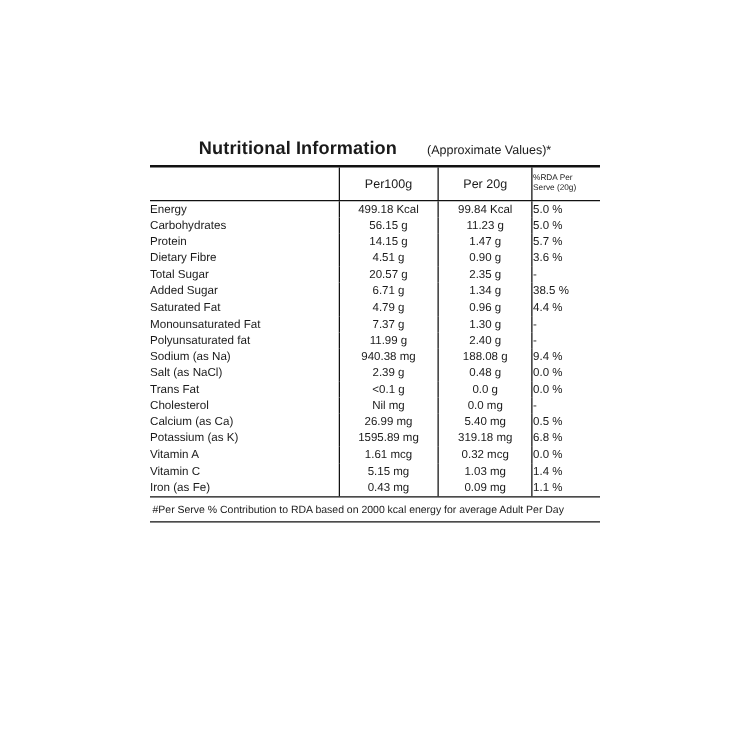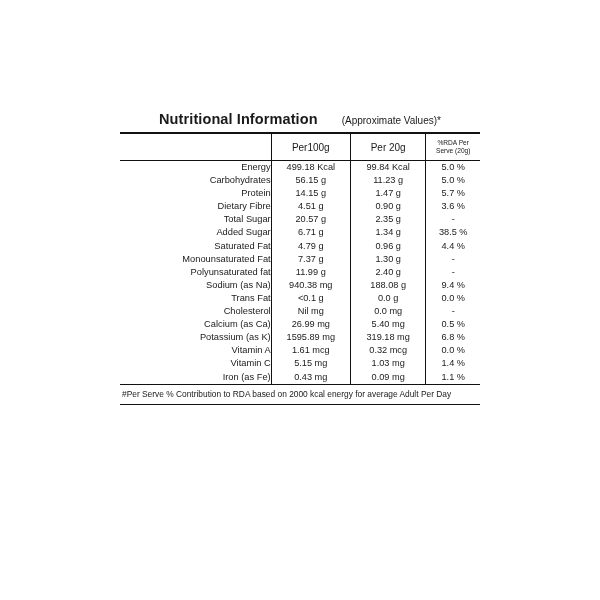--- a/index.html
+++ b/index.html
@@ -50,42 +50,42 @@
     font-size: 9.2px;
   }
   table.nut td, table.nut th {
     padding: 0;
     vertical-align: middle;
     font-weight: normal;
   }
   .col-name  { width: 42%; text-align: left;  padding-left: 6px; }
   .col-p100  { width: 22%; text-align: center; }
   .col-p20   { width: 21%; text-align: center; }
-  .col-rda   { width: 15%; text-align: center; }
+  .col-rda   { width: 15%; }
 
   thead td {
     height: 26px;
     font-size: 9.5px;
   }
   thead .hdr-p100, thead .hdr-p20 {
     font-weight: bold;
     font-size: 10px;
     margin-top: 32px;
   }
   thead .hdr-rda {
     font-size: 6.6px;
     line-height: 1.25;
     font-weight: bold;
   }
   .vline-l { border-left: 1px solid #111; }
   tbody td {
     height: 13.1px;
     line-height: 13.1px;
   }
-  tbody tr td.col-name { font-size: 9.3px; text-align: right; }
+  tbody tr td.col-name { font-size: 9.3px; }
   tbody tr td.col-p100,
   tbody tr td.col-p20,
   tbody tr td.col-rda { font-size: 9.2px; }
 
   .foot-note {
     font-size: 8.4px;
     padding: 4px 0 0 2px;
     line-height: 1.3;
   }
   .ingredients {
@@ -179,20 +179,26 @@
         <td class="col-p20 vline-l">2.40 g</td>
         <td class="col-rda vline-l">-</td>
       </tr>
       <tr>
         <td class="col-name">Sodium (as Na)</td>
         <td class="col-p100 vline-l">940.38 mg</td>
         <td class="col-p20 vline-l">188.08 g</td>
         <td class="col-rda vline-l">9.4 %</td>
       </tr>
       <tr>
+        <td class="col-name">Salt (as NaCl)</td>
+        <td class="col-p100 vline-l">2.39 g</td>
+        <td class="col-p20 vline-l">0.48 g</td>
+        <td class="col-rda vline-l">0.0 %</td>
+      </tr>
+      <tr>
         <td class="col-name">Trans Fat</td>
         <td class="col-p100 vline-l">&lt;0.1 g</td>
         <td class="col-p20 vline-l">0.0 g</td>
         <td class="col-rda vline-l">0.0 %</td>
       </tr>
       <tr>
         <td class="col-name">Cholesterol</td>
         <td class="col-p100 vline-l">Nil mg</td>
         <td class="col-p20 vline-l">0.0 mg</td>
         <td class="col-rda vline-l">-</td>

